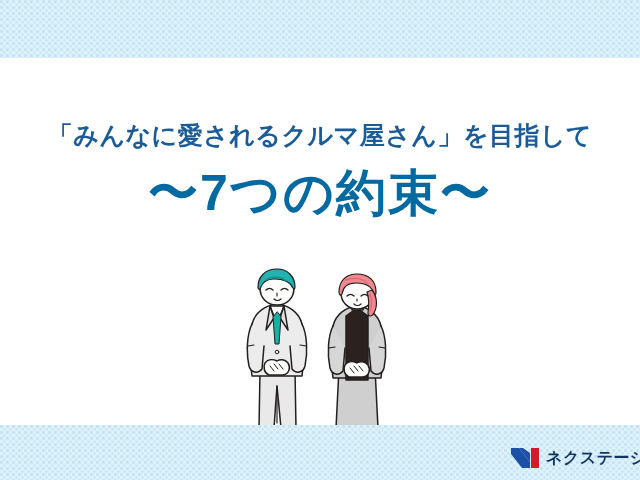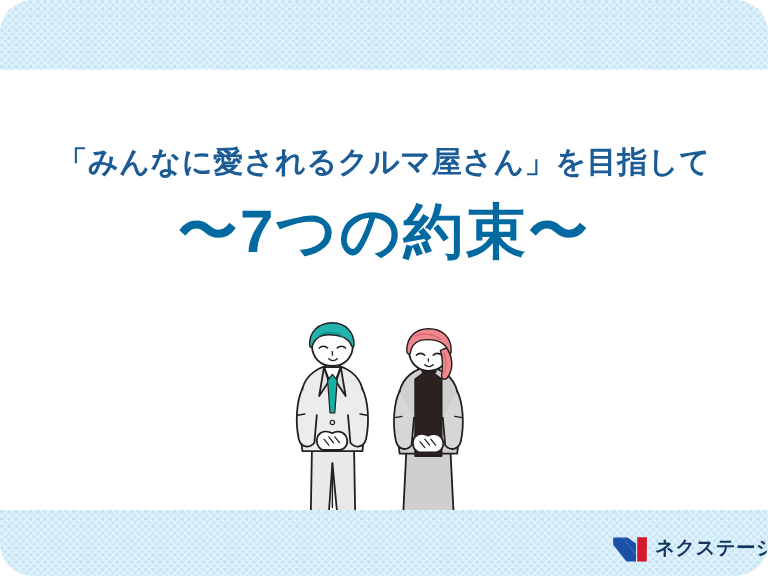--- a/index.html
+++ b/index.html
@@ -14,21 +14,20 @@
     font-family: "Liberation Sans", "DejaVu Sans", sans-serif;
     background: #ffffff;
   }
 
   #banner {
     position: relative;
     width: 640px;
     height: 480px;
     background: #ffffff;
     overflow: hidden;
-    border-radius: 27px;
   }
 
   
   .dot-band {
     position: absolute;
     left: 0;
     width: 640px;
     background-color: #dff1fb;
     background-image:
       radial-gradient(circle at 1.5px 1.5px, #c2e4f6 1.35px, rgba(194,228,246,0) 1.6px),

